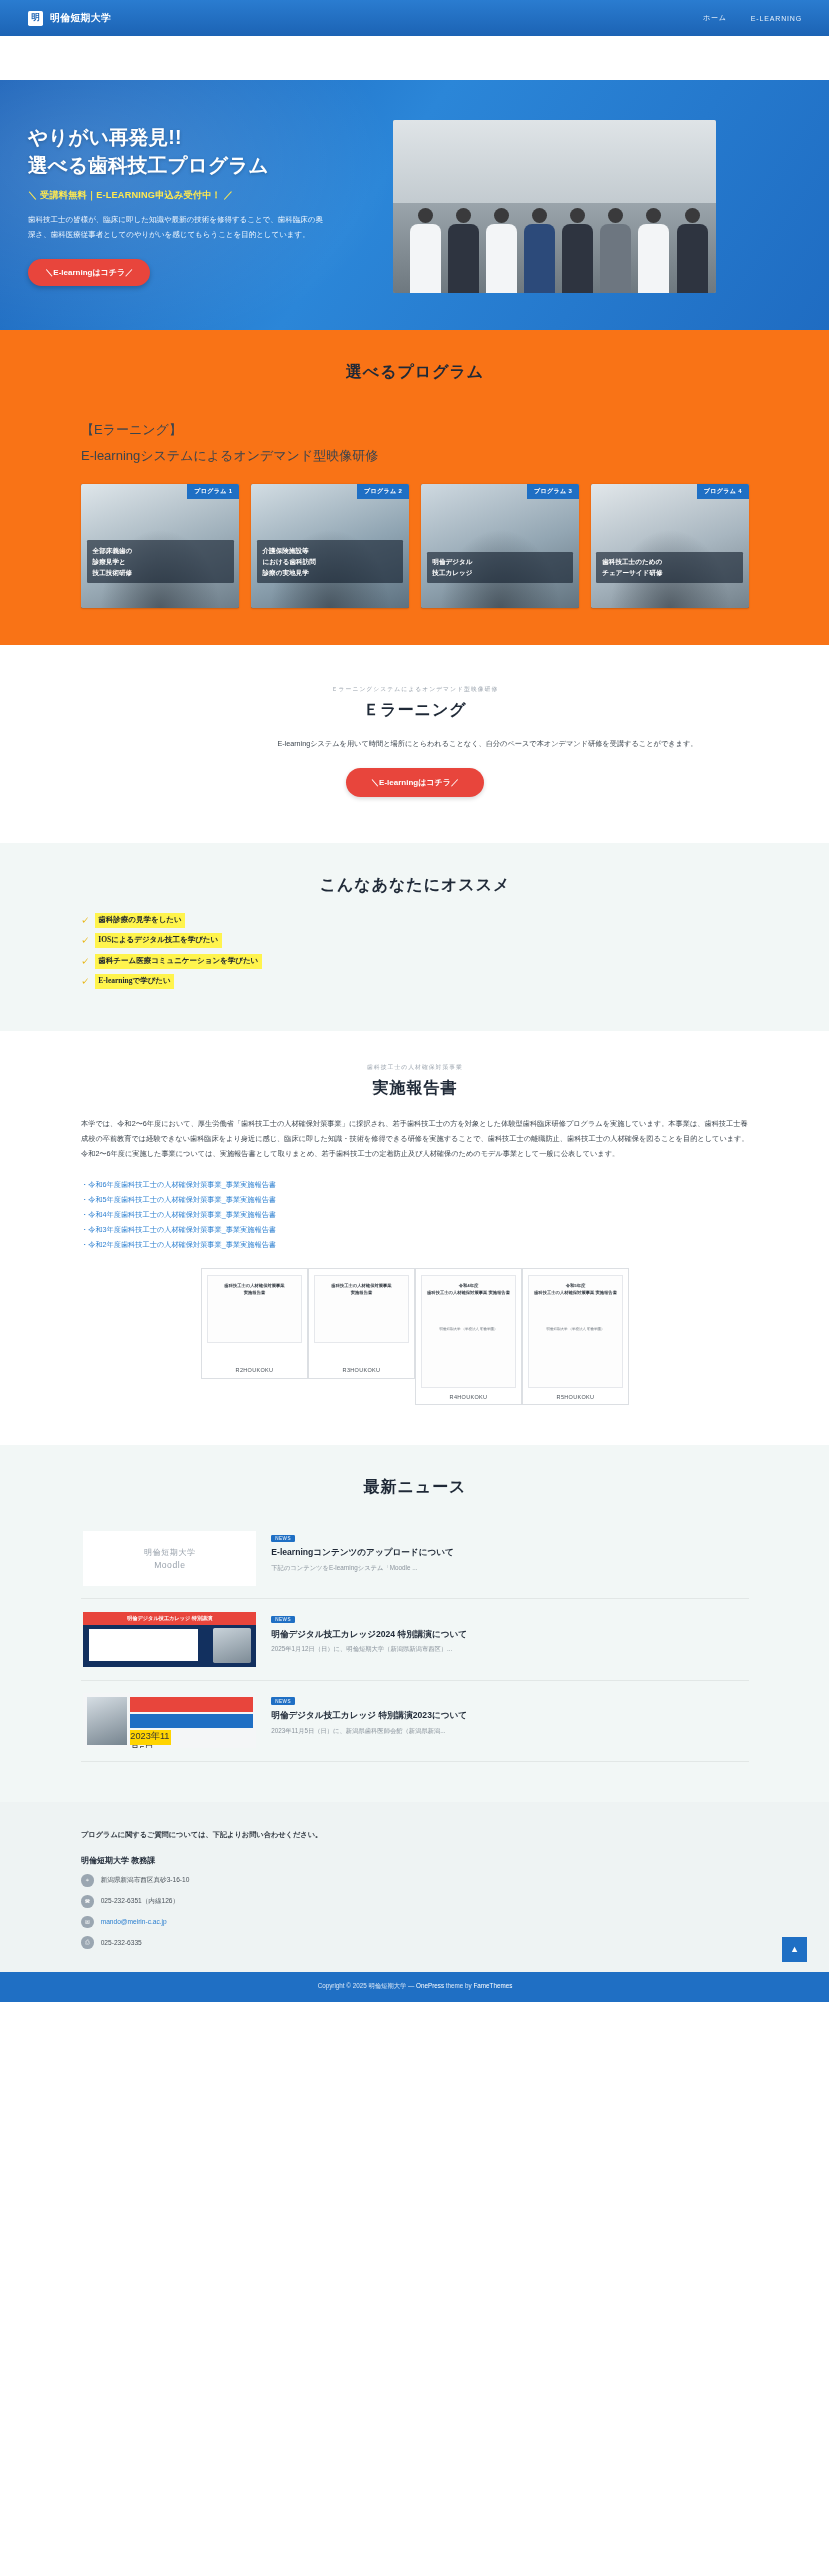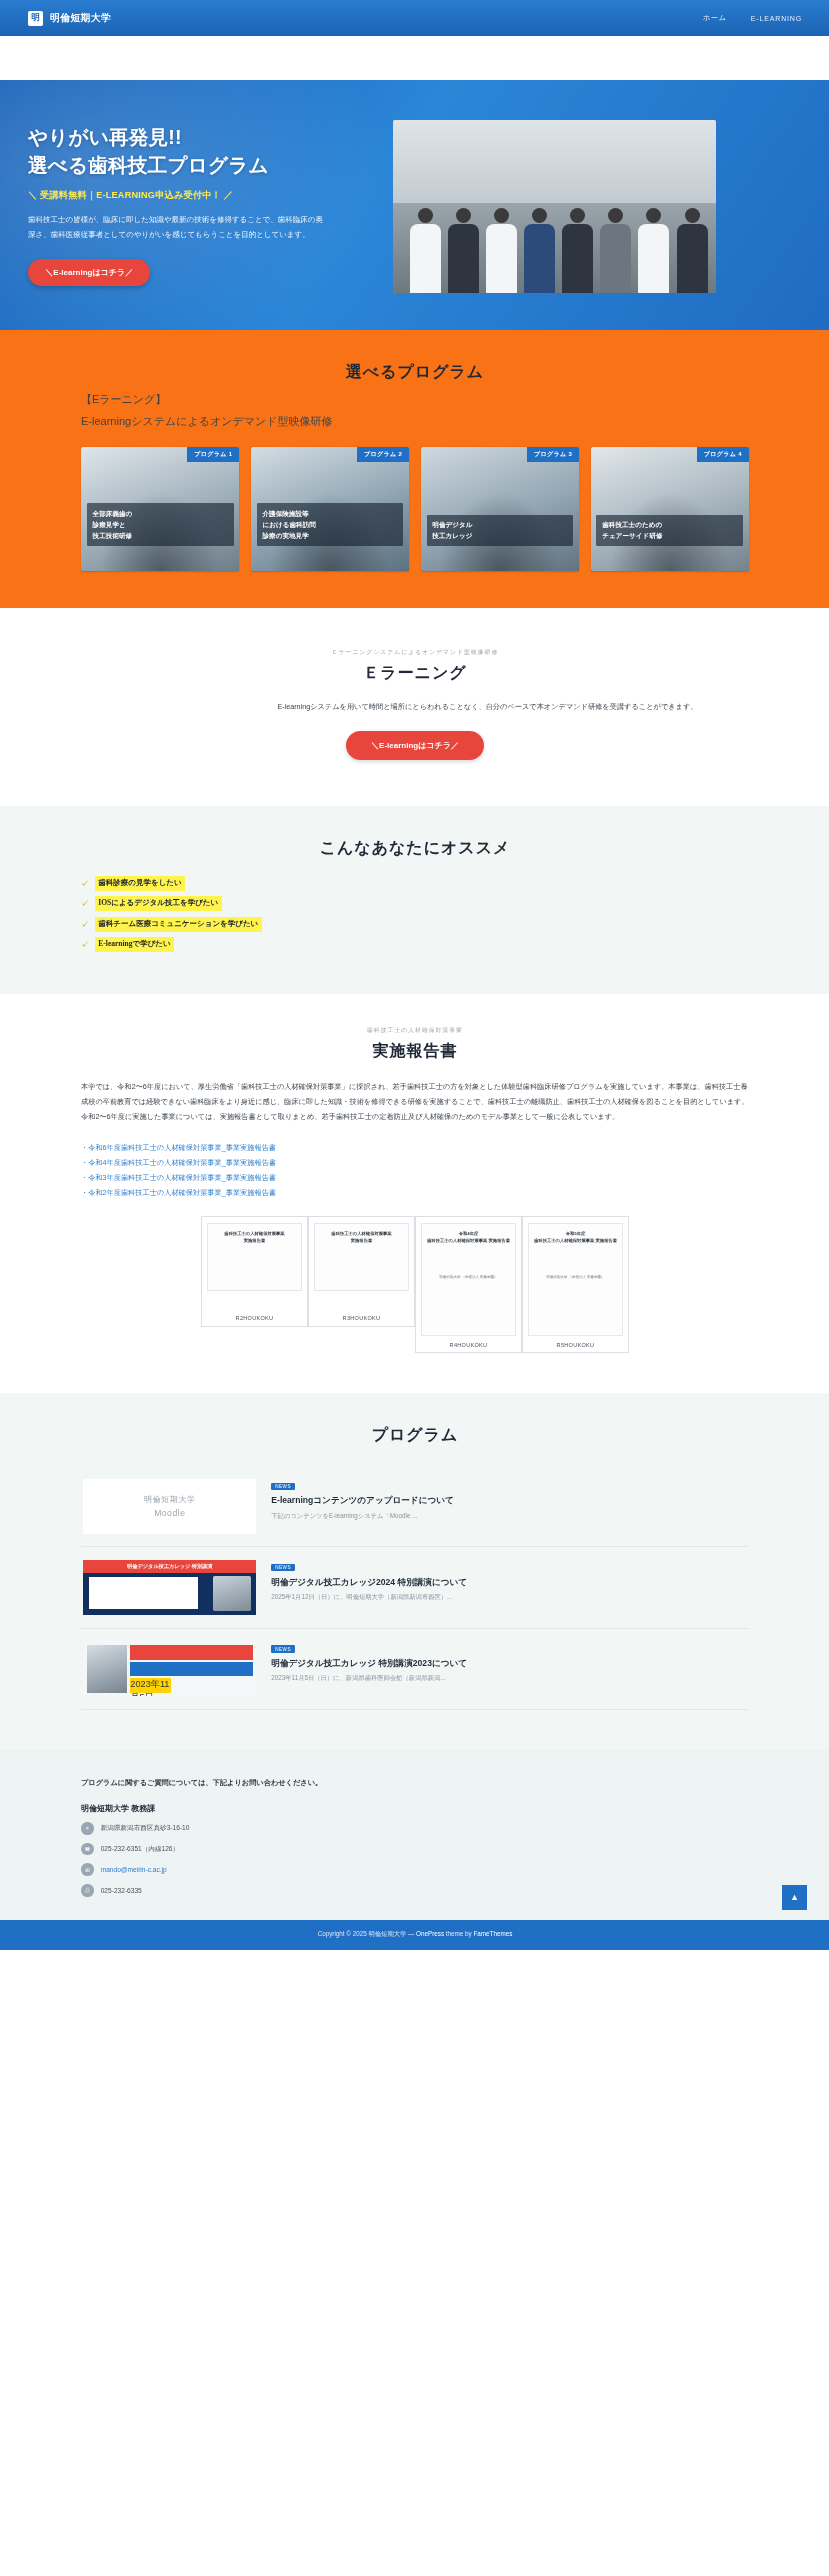--- a/index.html
+++ b/index.html
@@ -114,21 +114,21 @@
   .sec-title {
     text-align:center; font-size: 16px; font-weight: 700; color:#1f2937;
     letter-spacing: .06em;
   }
   .sec-sup {
     text-align:center; font-size: 5.8px; letter-spacing:.18em; color:#9aa3ad; margin-bottom: 5.8px;
   }
 
   
   .bg-light { background:#f97316; }
-  .program-lead { max-width: 668px; margin: 5px auto 0; font-size: 11px; line-height: 2; color:#3b444d; }
+  .program-lead { max-width: 668px; margin: 34px auto 0; font-size: 13px; line-height: 2; color:#3b444d; }
   .program-grid {
     max-width: 668px; margin: 15px auto 0;
     display: grid; grid-template-columns: repeat(4, 1fr); gap: 11.5px;
   }
   .prog-card {
     position: relative; height: 124px; border-radius: 1.7px; overflow: hidden;
     background:#4b5560; cursor: pointer;
     box-shadow: 0 0.6px 1.7px rgba(0,0,0,.18);
   }
   .prog-card .img { position:absolute; inset:0; }
@@ -393,20 +393,21 @@
     </div>
   </div>
 </section>
 
 <section class="report">
   <div class="sec-sup">歯科技工士の人材確保対策事業</div>
   <h2 class="sec-title">実施報告書</h2>
   <p class="report-body">本学では、令和2〜6年度において、厚生労働省「歯科技工士の人材確保対策事業」に採択され、若手歯科技工士の方を対象とした体験型歯科臨床研修プログラムを実施しています。本事業は、歯科技工士養成校の卒前教育では経験できない歯科臨床をより身近に感じ、臨床に即した知識・技術を修得できる研修を実施することで、歯科技工士の離職防止、歯科技工士の人材確保を図ることを目的としています。令和2〜6年度に実施した事業については、実施報告書として取りまとめ、若手歯科技工士の定着防止及び人材確保のためのモデル事業として一般に公表しています。</p>
   <div class="report-links">
     <a href="#">・令和6年度歯科技工士の人材確保対策事業_事業実施報告書</a>
+    <a href="#">・令和5年度歯科技工士の人材確保対策事業_事業実施報告書</a>
     <a href="#">・令和4年度歯科技工士の人材確保対策事業_事業実施報告書</a>
     <a href="#">・令和3年度歯科技工士の人材確保対策事業_事業実施報告書</a>
     <a href="#">・令和2年度歯科技工士の人材確保対策事業_事業実施報告書</a>
   </div>
   <div class="thumb-row">
     <div class="doc-thumb">
       <div class="sheet">
         <div class="t1">歯科技工士の人材確保対策事業</div>
         <div class="t1">実施報告書</div>
       </div>
@@ -434,21 +435,21 @@
         <div class="t1">歯科技工士の人材確保対策事業 実施報告書</div>
         <div class="foot">明倫短期大学
 （学校法人 明倫学園）</div>
       </div>
       <div class="cap">R5HOUKOKU</div>
     </div>
   </div>
 </section>
 
 <section class="news">
-  <h2 class="sec-title">プログラム</h2>
+  <h2 class="sec-title">最新ニュース</h2>
   <div class="news-list">
 
     <div class="news-item">
       <div class="news-thumb nt-moodle">
         <div class="l1">明倫短期大学</div>
         <div class="l2">Moodle</div>
       </div>
       <div class="news-main">
         <span class="news-tag">NEWS</span>
         <div class="news-title">E-learningコンテンツのアップロードについて</div>

